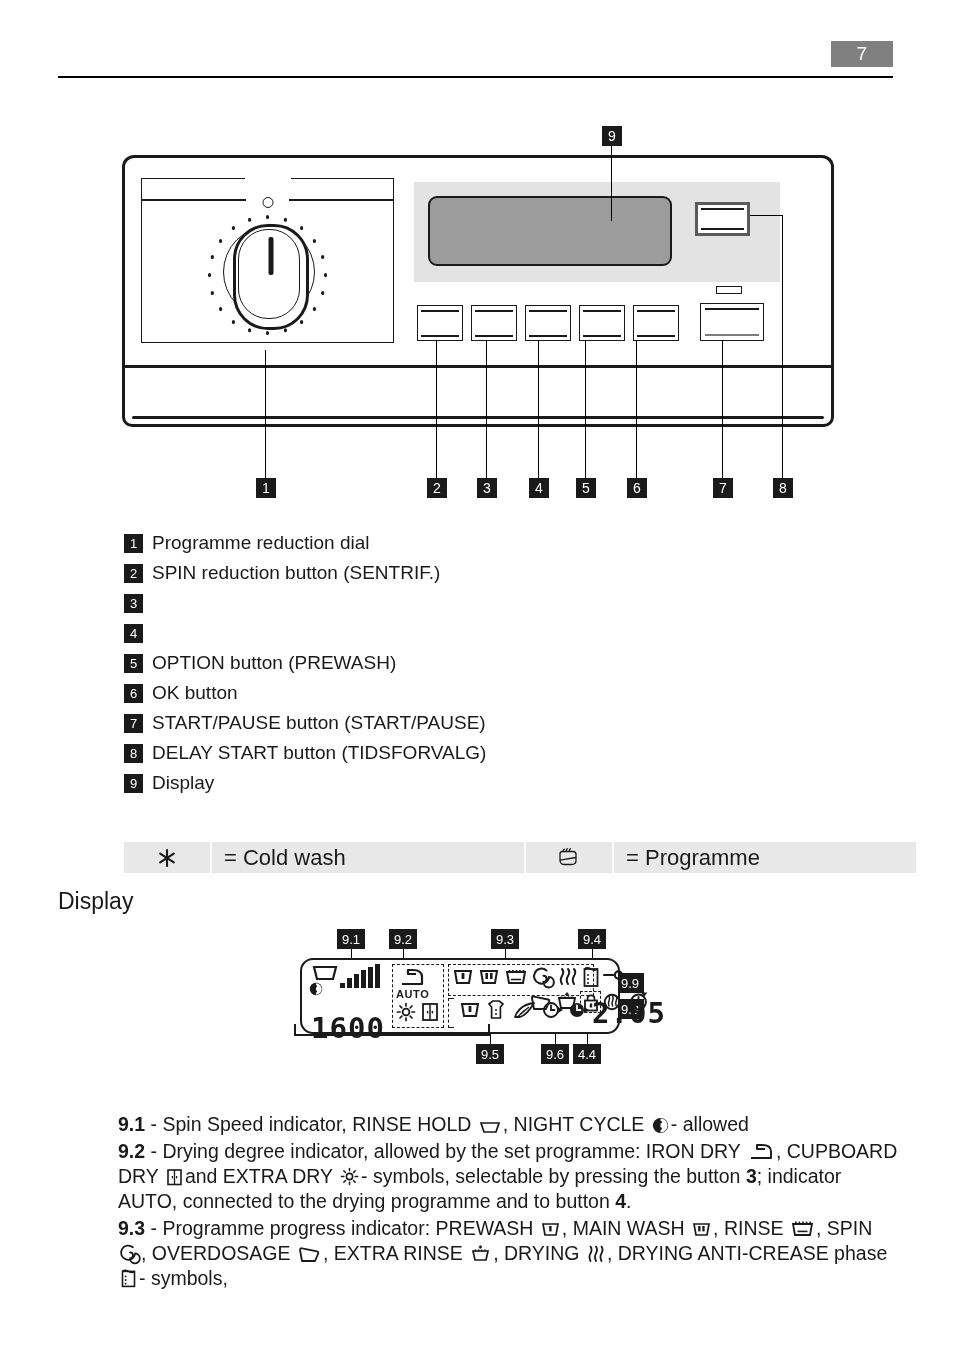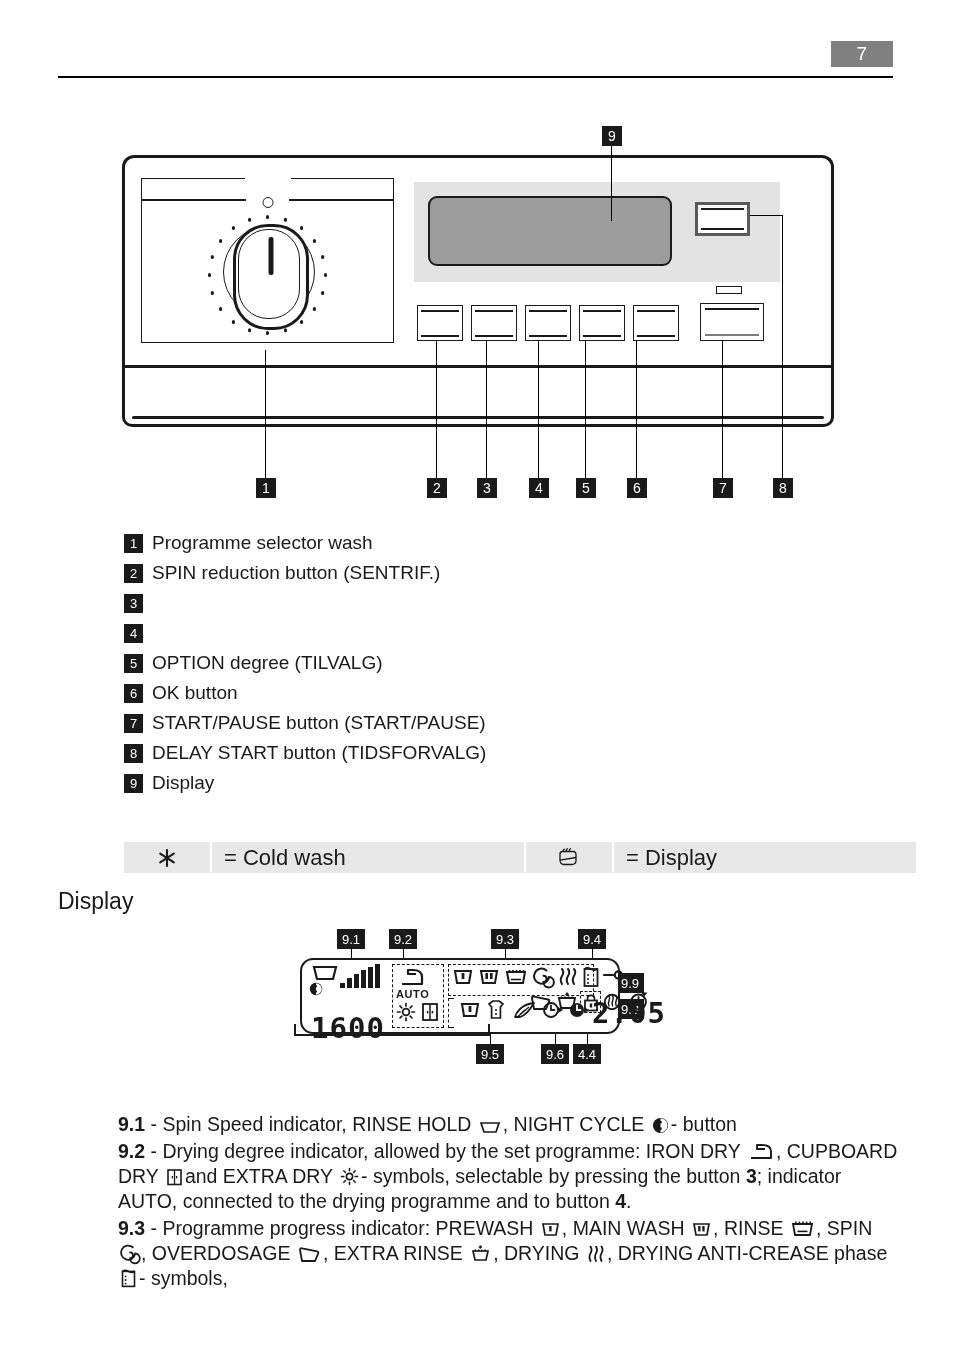--- a/index.html
+++ b/index.html
@@ -256,35 +256,35 @@
   <div class="chip" style="left:713px;top:478px;">7</div>
   <div class="lead v" style="left:722px;top:340px;height:138px;"></div>
 
   <div class="chip" style="left:773px;top:478px;">8</div>
   <div class="lead v" style="left:782px;top:215px;height:263px;"></div>
   <div class="lead h" style="left:750px;top:215px;width:33px;"></div>
 
   <div class="legend" id="legend">
       <div class="lrow">
         <div class="lchip">1</div>
-        <div class="ltext">Programme selector wash</div>
+        <div class="ltext">Programme reduction dial</div>
       </div>
       <div class="lrow">
         <div class="lchip">2</div>
         <div class="ltext">SPIN reduction button (SENTRIF.)</div>
       </div>
       <div class="lrow">
         <div class="lchip">3</div>
       </div>
       <div class="lrow">
         <div class="lchip">4</div>
       </div>
       <div class="lrow">
         <div class="lchip">5</div>
-        <div class="ltext">OPTION degree (TILVALG)</div>
+        <div class="ltext">OPTION button (PREWASH)</div>
       </div>
       <div class="lrow">
         <div class="lchip">6</div>
         <div class="ltext">OK button</div>
       </div>
       <div class="lrow">
         <div class="lchip">7</div>
         <div class="ltext">START/PAUSE button (START/PAUSE)</div>
       </div>
       <div class="lrow">
@@ -313,21 +313,21 @@
       <svg width="26" height="22" viewBox="0 0 26 22">
         <g fill="none" stroke="#1a1a1a" stroke-width="1.3" stroke-linejoin="round">
           <path d="M4 13 L4 7 Q4 4.5 6.5 4.5 L17 4.5 Q20 4.5 20 7.5 L20 13.5 Q20 17.5 15.5 17.5 L8 17.5 Q4 17.5 4 13 Z"></path>
           <path d="M7.5 5 Q6.5 2.5 8.8 2.2"></path>
           <path d="M10.6 4.6 Q9.6 2 11.9 1.7"></path>
           <path d="M13.7 4.6 Q12.7 2 15 1.7"></path>
           <path d="M4 13.2 L20 10.5"></path>
         </g>
       </svg>
     </div>
-    <div class="cell txt w2">= Display</div>
+    <div class="cell txt w2">= Programme</div>
   </div>
 
   <div class="h2" id="h-display">Display</div>
 
   <div class="chip wide" style="left:337px;top:929px;">9.1</div>
   <div class="lead v" style="left:351px;top:949px;height:16px;"></div>
 
   <div class="chip wide" style="left:389px;top:929px;">9.2</div>
   <div class="lead v" style="left:403px;top:949px;height:16px;"></div>
 
@@ -523,21 +523,21 @@
     <b>9.1</b>
     <span>- Spin Speed indicator, RINSE HOLD</span>
     <svg class="isym" width="22" height="13" viewBox="0 0 22 13">
       <path d="M2 2 L20 2 L17 11 L5 11 Z" fill="none" stroke="#1a1a1a" stroke-width="1.7"></path>
     </svg><span>, NIGHT CYCLE</span>
     <svg class="isym" width="17" height="17" viewBox="0 0 17 17">
       <circle cx="8.5" cy="8.5" r="7.6" fill="#1a1a1a"></circle>
       <path d="M8.5 1.5 A7 7 0 0 1 8.5 15.5 Z" fill="#fff"></path>
       <circle cx="8.5" cy="5.2" r="1.35" fill="#1a1a1a"></circle>
       <circle cx="8.5" cy="11.6" r="1.35" fill="#1a1a1a"></circle>
-    </svg><span>- button</span>
+    </svg><span>- allowed</span>
   </div>
 
   <div class="para" style="top:1139px;">
     <b>9.2</b>
     <span>- Drying degree indicator, allowed by the set programme: IRON DRY</span>
     <svg class="isym" width="26" height="19" viewBox="0 0 26 19">
       <path d="M3 16 L23 16 L23 9.5 Q23 3 14 3 L9 3 L9 7 L17 7" fill="none" stroke="#1a1a1a" stroke-width="1.9" stroke-linejoin="round"></path>
     </svg><span>, CUPBOARD DRY</span>
     <svg class="isym" width="17" height="18" viewBox="0 0 17 18">
       <rect x="2" y="2" width="13" height="14.5" fill="none" stroke="#1a1a1a" stroke-width="1.6"></rect>

